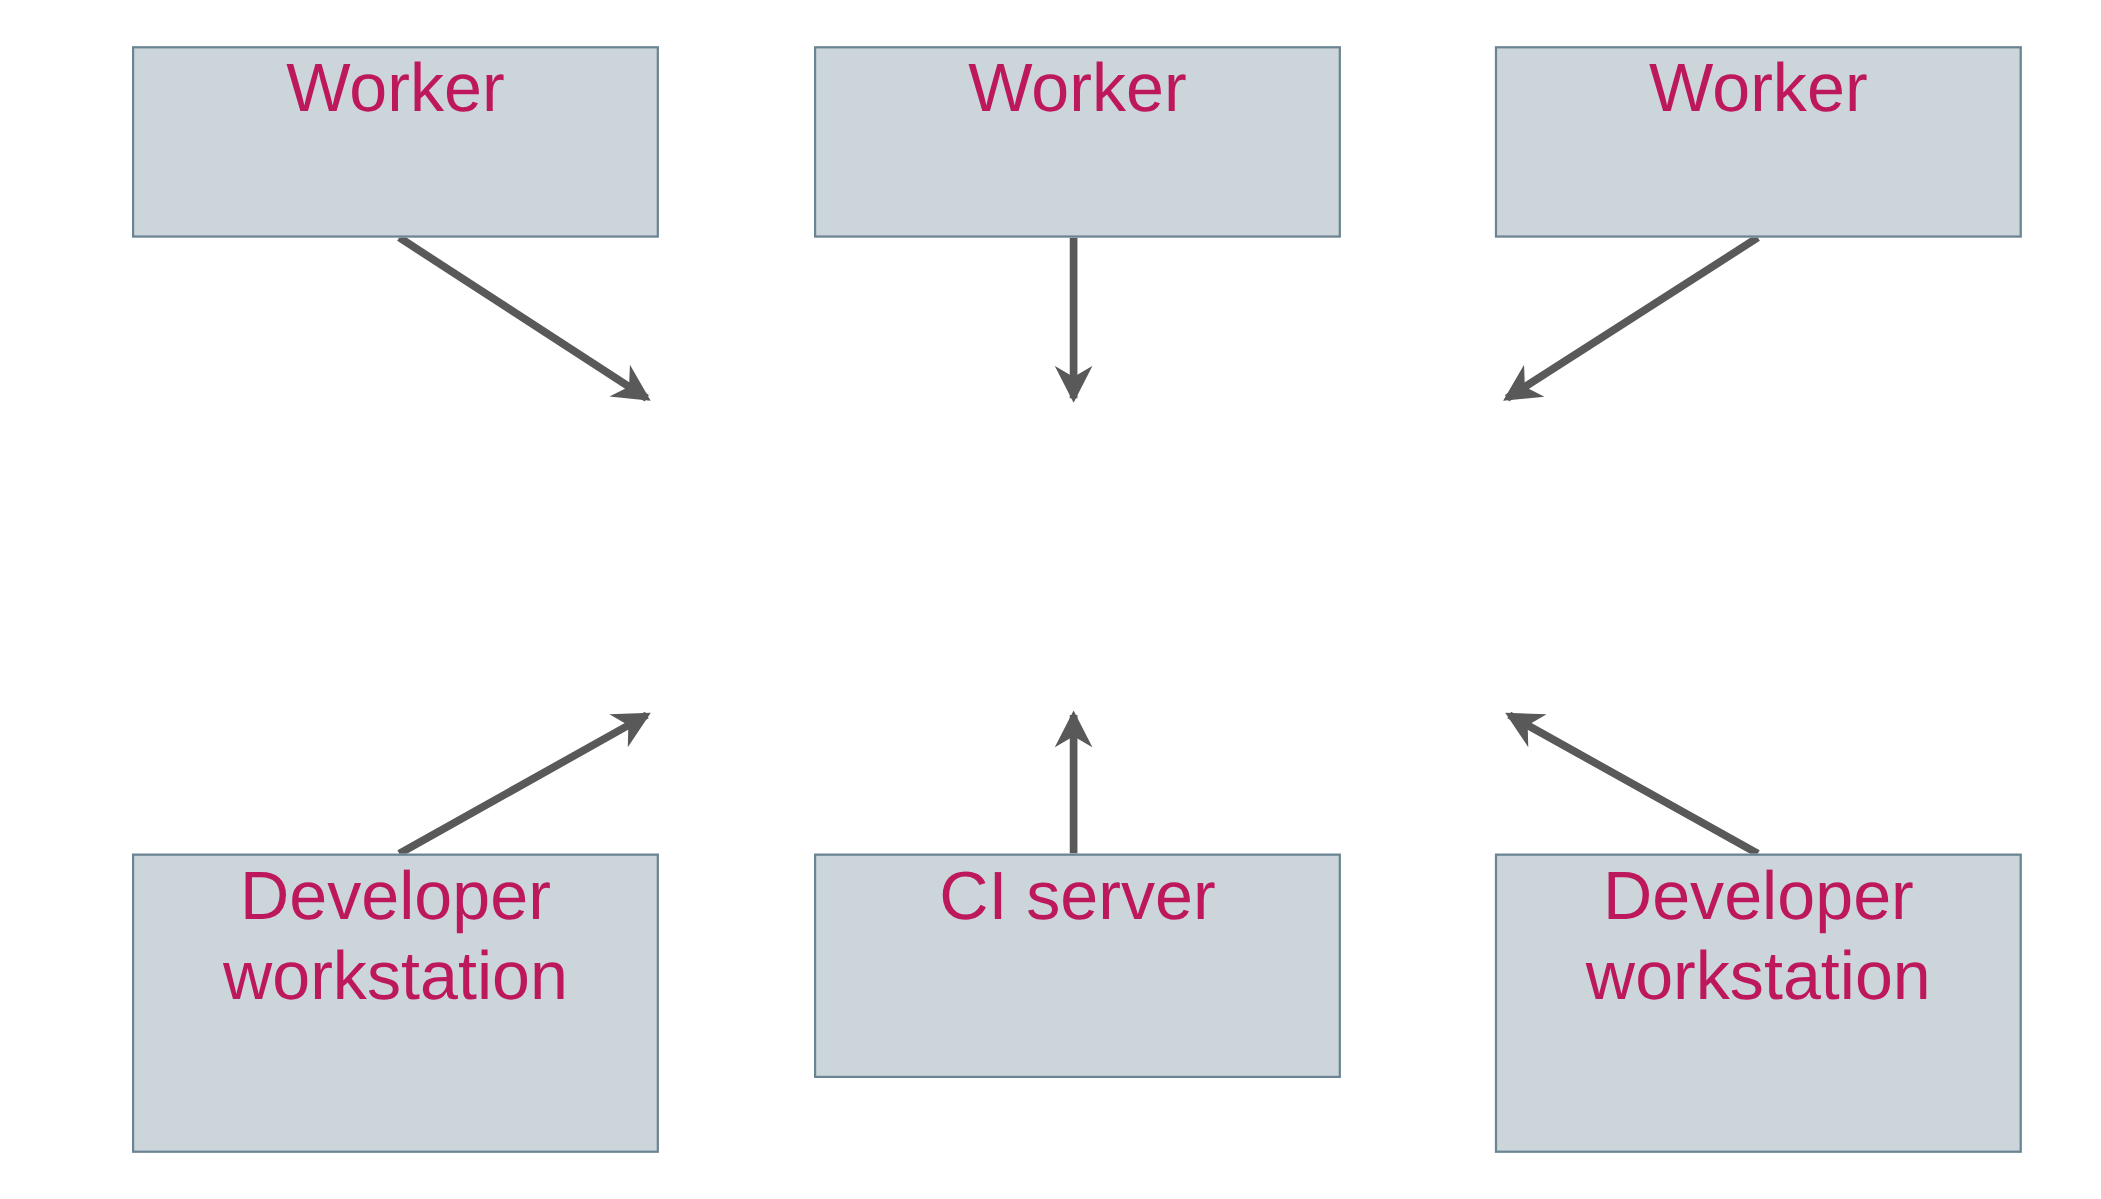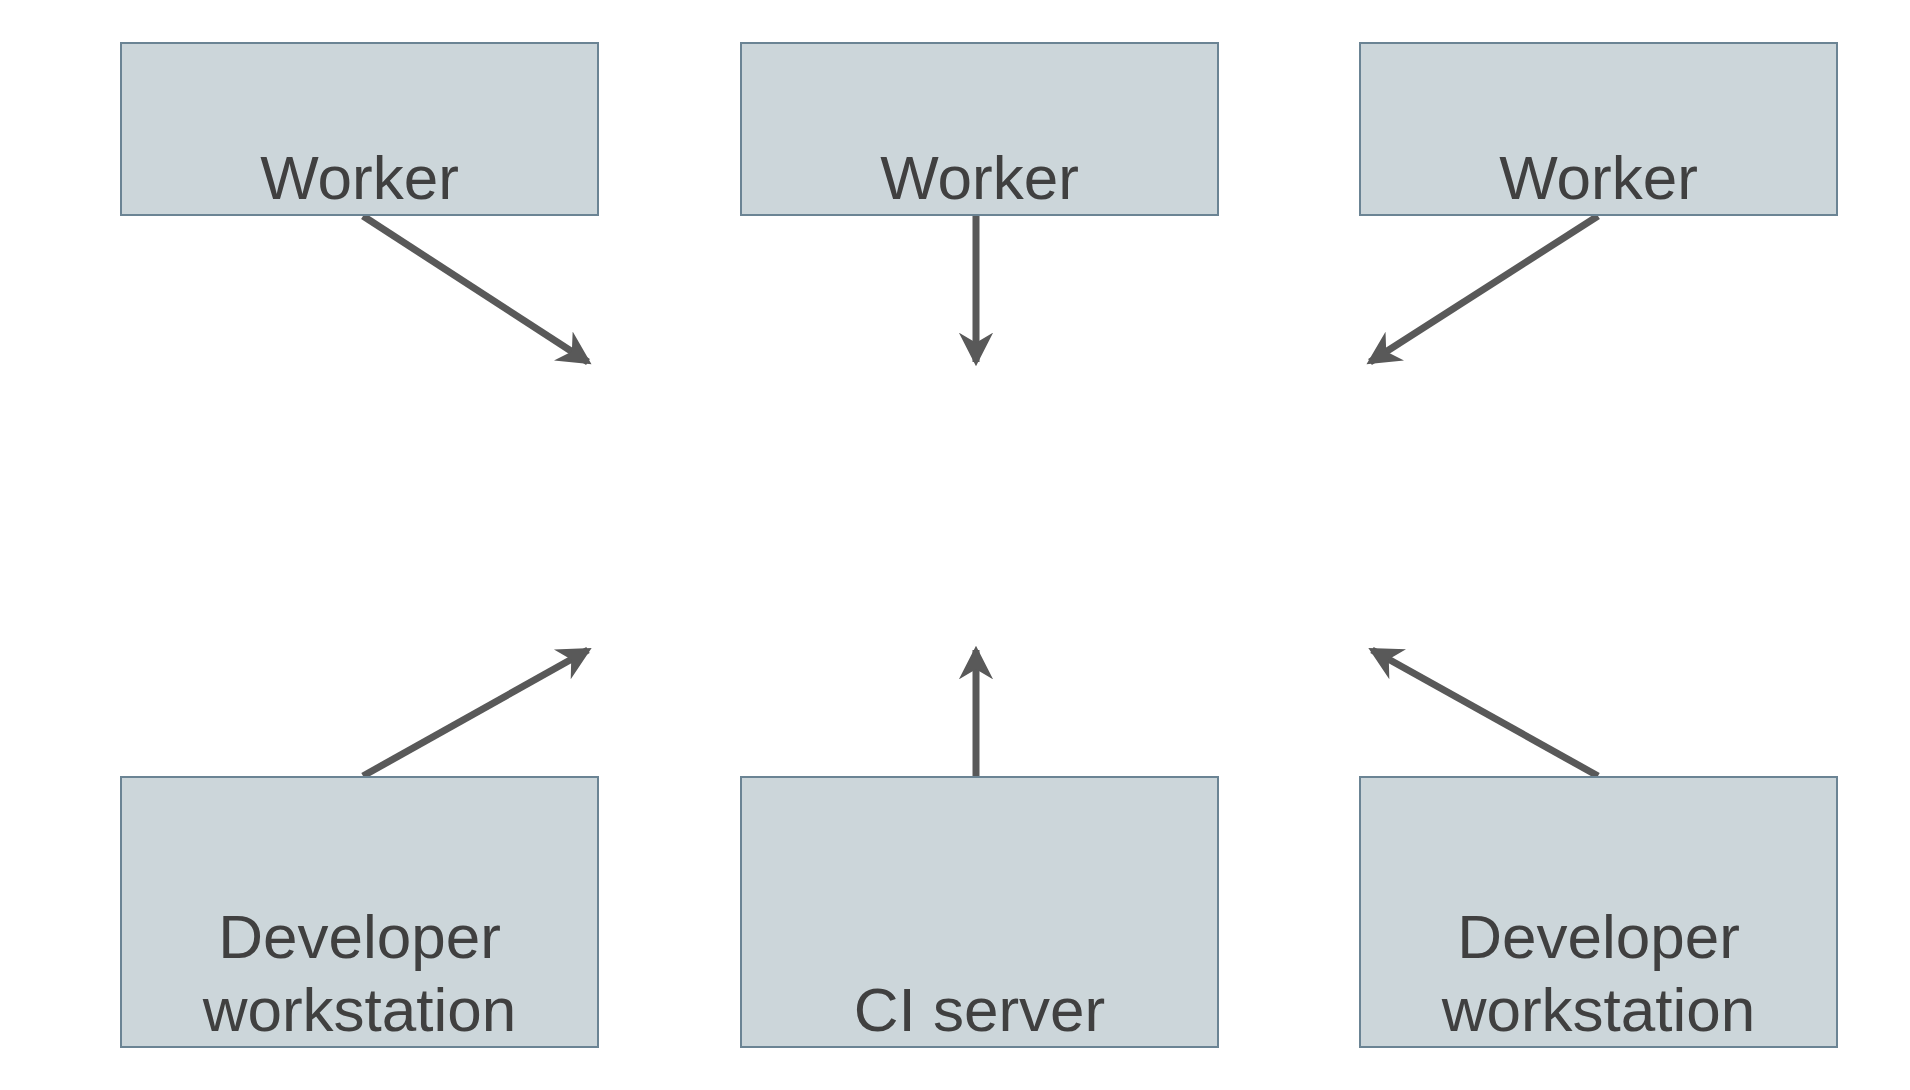--- a/index.html
+++ b/index.html
@@ -26,43 +26,43 @@
     width: 1910px;
     height: 1090px;
     pointer-events: none;
   }
   .node {
     position: absolute;
     box-sizing: border-box;
     background: #ccd6da;
     border: 2px solid #6b8494;
     display: flex;
-    align-items: flex-end;
+    align-items: flex-start;
     justify-content: center;
     text-align: center;
-    color: #404040;
+    color: #be185d;
     z-index: 2;
   }
   .node .label {
     font-size: 62px;
     line-height: 1.18;
     font-weight: 400;
     letter-spacing: 0px;
     white-space: pre-line;
     padding: 0 8px;
   }
   
   #node-worker-1 { left: 120px; top: 42px;  width: 479px; height: 174px; }
   #node-worker-2 { left: 740px; top: 42px;  width: 479px; height: 174px; }
   #node-worker-3 { left: 1359px; top: 42px; width: 479px; height: 174px; }
   
   #node-build-master { left: 593px; top: 369px; width: 767px; height: 274px; }
   
   #node-dev-workstation-1 { left: 120px;  top: 776px; width: 479px; height: 272px; }
-  #node-ci-server        { left: 740px;  top: 776px; width: 479px; height: 272px; }
+  #node-ci-server        { left: 740px;  top: 776px; width: 479px; height: 204px; }
   #node-dev-workstation-2 { left: 1359px; top: 776px; width: 479px; height: 272px; }
 </style>
 </head>
 <body>
 
 <div id="diagram">
 
   <svg id="edges" viewBox="0 0 1910 1090" width="1910" height="1090" xmlns="http://www.w3.org/2000/svg">
     <defs>
       <marker id="arrowhead" markerWidth="5.2" markerHeight="5.2" refX="4.2" refY="2.6" orient="auto" markerUnits="strokeWidth">

